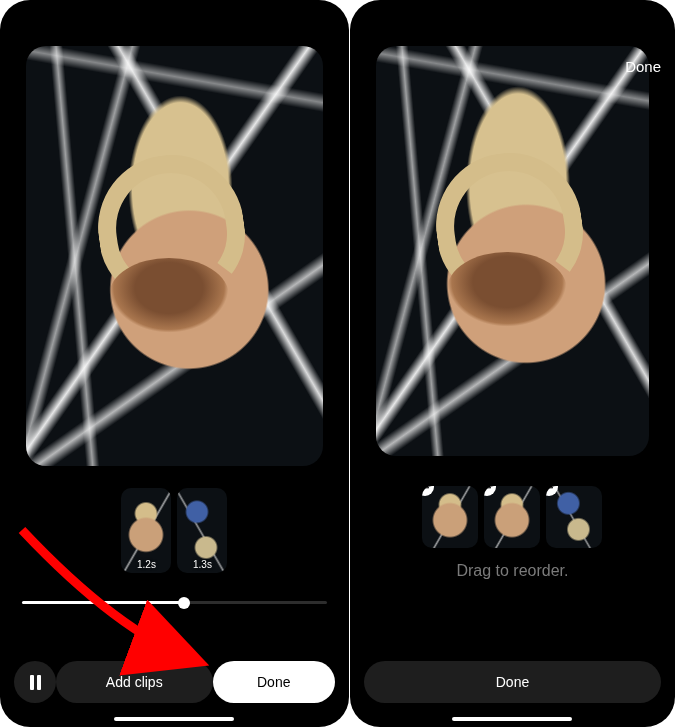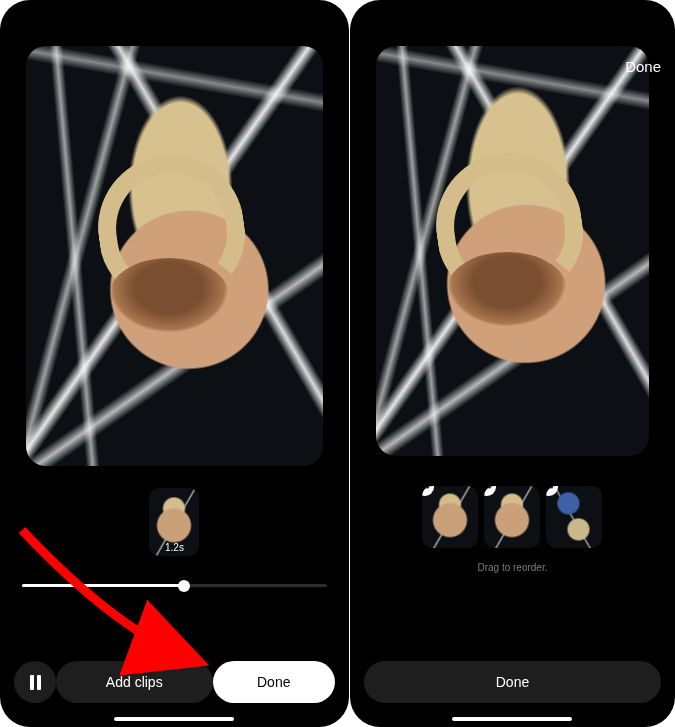--- a/index.html
+++ b/index.html
@@ -23,38 +23,38 @@
   background:radial-gradient(ellipse at 50% 40%, #7a4e31 0 40%, #a9764e 65%, transparent 70%);
   transform:translate(-50%,-20%)}
 .preview::before{content:"";position:absolute;left:50%;top:26%;width:110px;height:110px;border:18px solid #d4bd8a;border-bottom-color:transparent;border-radius:50% 50% 45% 45%;transform:translateX(-52%) rotate(-8deg)}
 .preview-left{height:420px}
 .preview-right{height:410px}
 
 .done-top{position:absolute;top:58px;right:14px;color:#fff;font-size:15px;font-weight:500}
 
 
 .thumbs{display:flex;gap:6px;justify-content:center;margin-top:22px}
-.thumb{position:relative;width:50px;height:68px;border-radius:10px;overflow:hidden;background:
+.thumb{position:relative;width:50px;height:85px;border-radius:10px;overflow:hidden;background:
   radial-gradient(circle at 50% 55%, #caa079 0 16px, transparent 18px),
   radial-gradient(circle at 50% 30%, #d4bd8a 0 10px, transparent 12px),
   linear-gradient(120deg, transparent 50%, rgba(255,255,255,.6) 52%, transparent 54%),
   #0c1014}
 .thumb.alt{background:
   radial-gradient(circle at 40% 28%, #4060a5 0 10px, transparent 12px),
   radial-gradient(circle at 58% 70%, #c9b98d 0 10px, transparent 12px),
   linear-gradient(60deg, transparent 46%, rgba(255,255,255,.55) 48%, transparent 50%),
   #0c1014}
 .thumb.selected{border:2px solid #fff;box-sizing:border-box}
 .thumb .dur{position:absolute;left:0;right:0;bottom:3px;text-align:center;color:#fff;font-size:10px;font-weight:500;text-shadow:0 0 3px #000}
 .thumb .minus{position:absolute;top:-8px;left:-6px;width:18px;height:18px;border-radius:50%;background:#fff;color:#000;display:flex;align-items:center;justify-content:center;font-weight:900;font-size:14px;line-height:1}
 .thumbs-right{margin-top:22px}
 .thumbs-right .thumb{width:56px;height:62px;margin-top:8px}
 .thumbs-right .thumb.alt{width:56px}
 
-.hint{text-align:center;color:#7b7b7b;font-size:10px;margin-top:14px}
+.hint{text-align:center;color:#7b7b7b;font-size:16px;margin-top:14px}
 
 
 .scrub{position:relative;margin:28px 22px 0;height:3px;background:#2d2d2d;border-radius:2px}
 .scrub .fill{position:absolute;left:0;top:0;bottom:0;width:53%;background:#fff;border-radius:2px}
 .scrub .knob{position:absolute;left:53%;top:50%;width:12px;height:12px;background:#fff;border-radius:50%;transform:translate(-50%,-50%)}
 
 
 .controls-left{position:absolute;left:14px;right:14px;bottom:24px;display:flex;align-items:center;}
 .pause-icon{display:inline-flex;gap:3px}
 .pause-icon span{display:block;width:4px;height:15px;background:#fff;border-radius:1px}
@@ -78,20 +78,23 @@
 <body>
 
 <div class="stage">
 
   <div class="phone phone-left">
     <div class="preview preview-left"></div>
 
     <div class="thumbs">
       <div class="thumb">
         <div class="dur">1.2s</div>
+      </div>
+      <div class="thumb alt">
+        <div class="dur">1.3s</div>
       </div>
     </div>
 
     <div class="scrub">
       <div class="fill"></div>
       <div class="knob"></div>
     </div>
 
     <div class="controls-left">
       <div class="pill pill-dark btn-pause">

